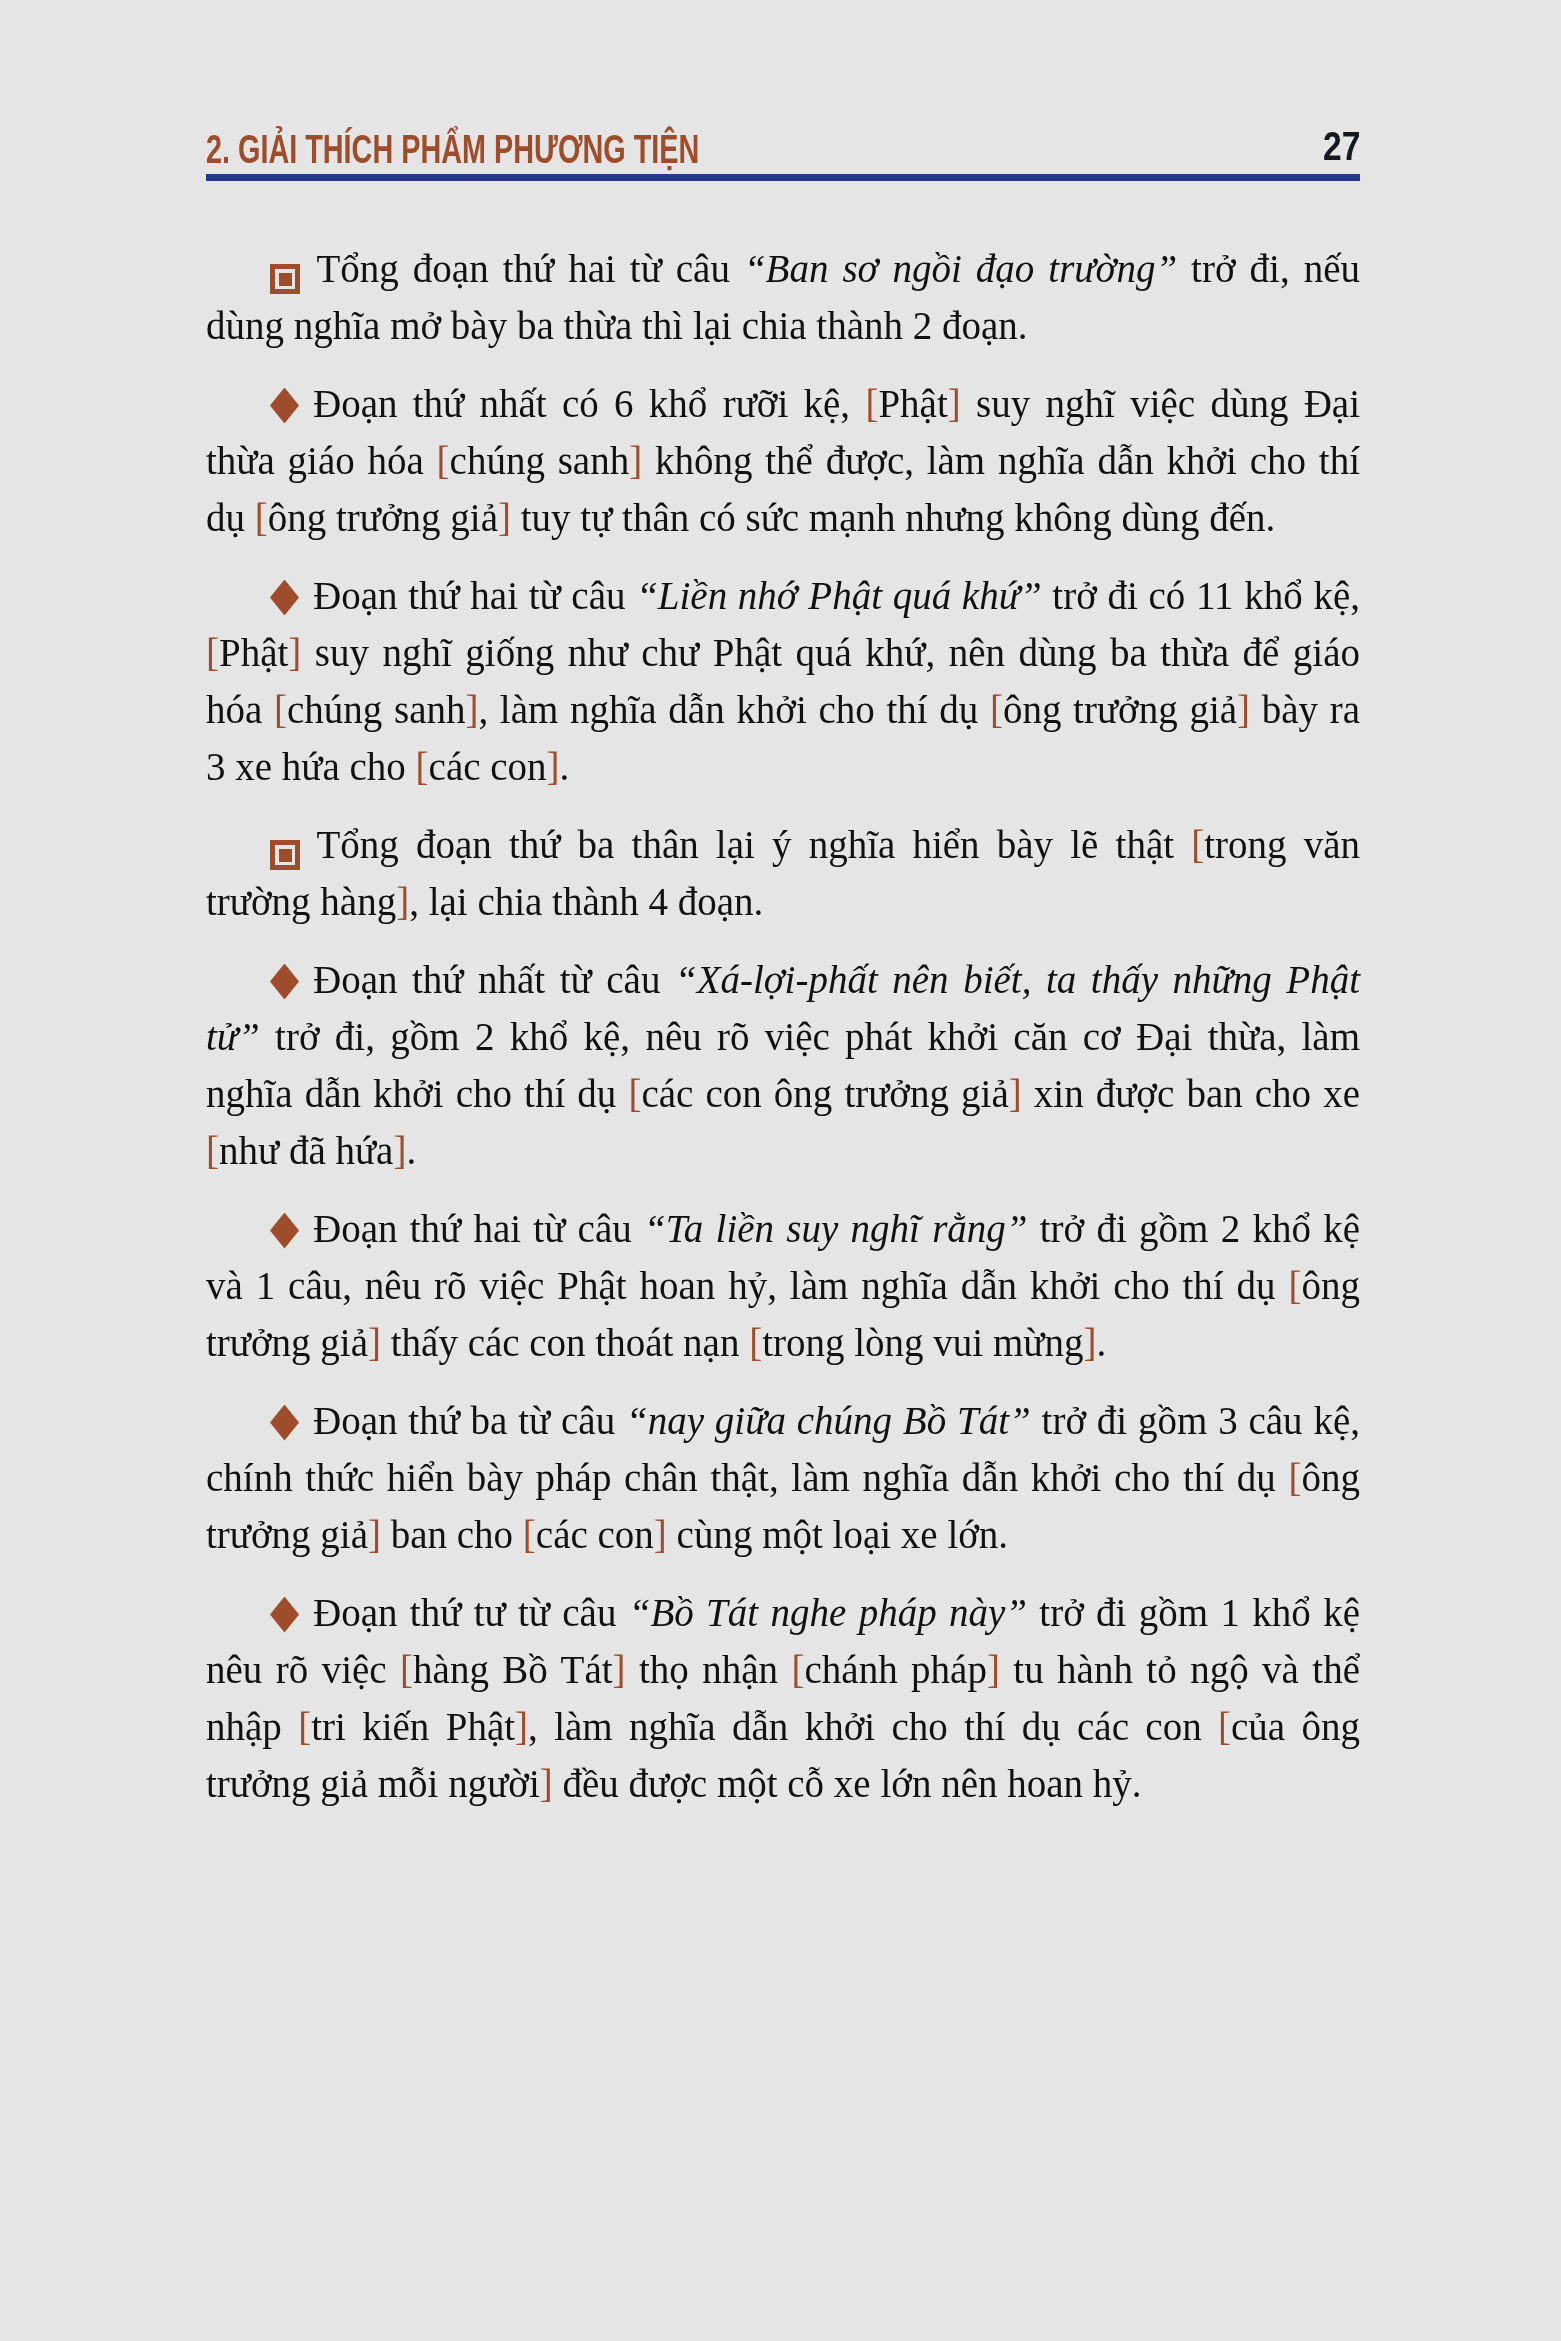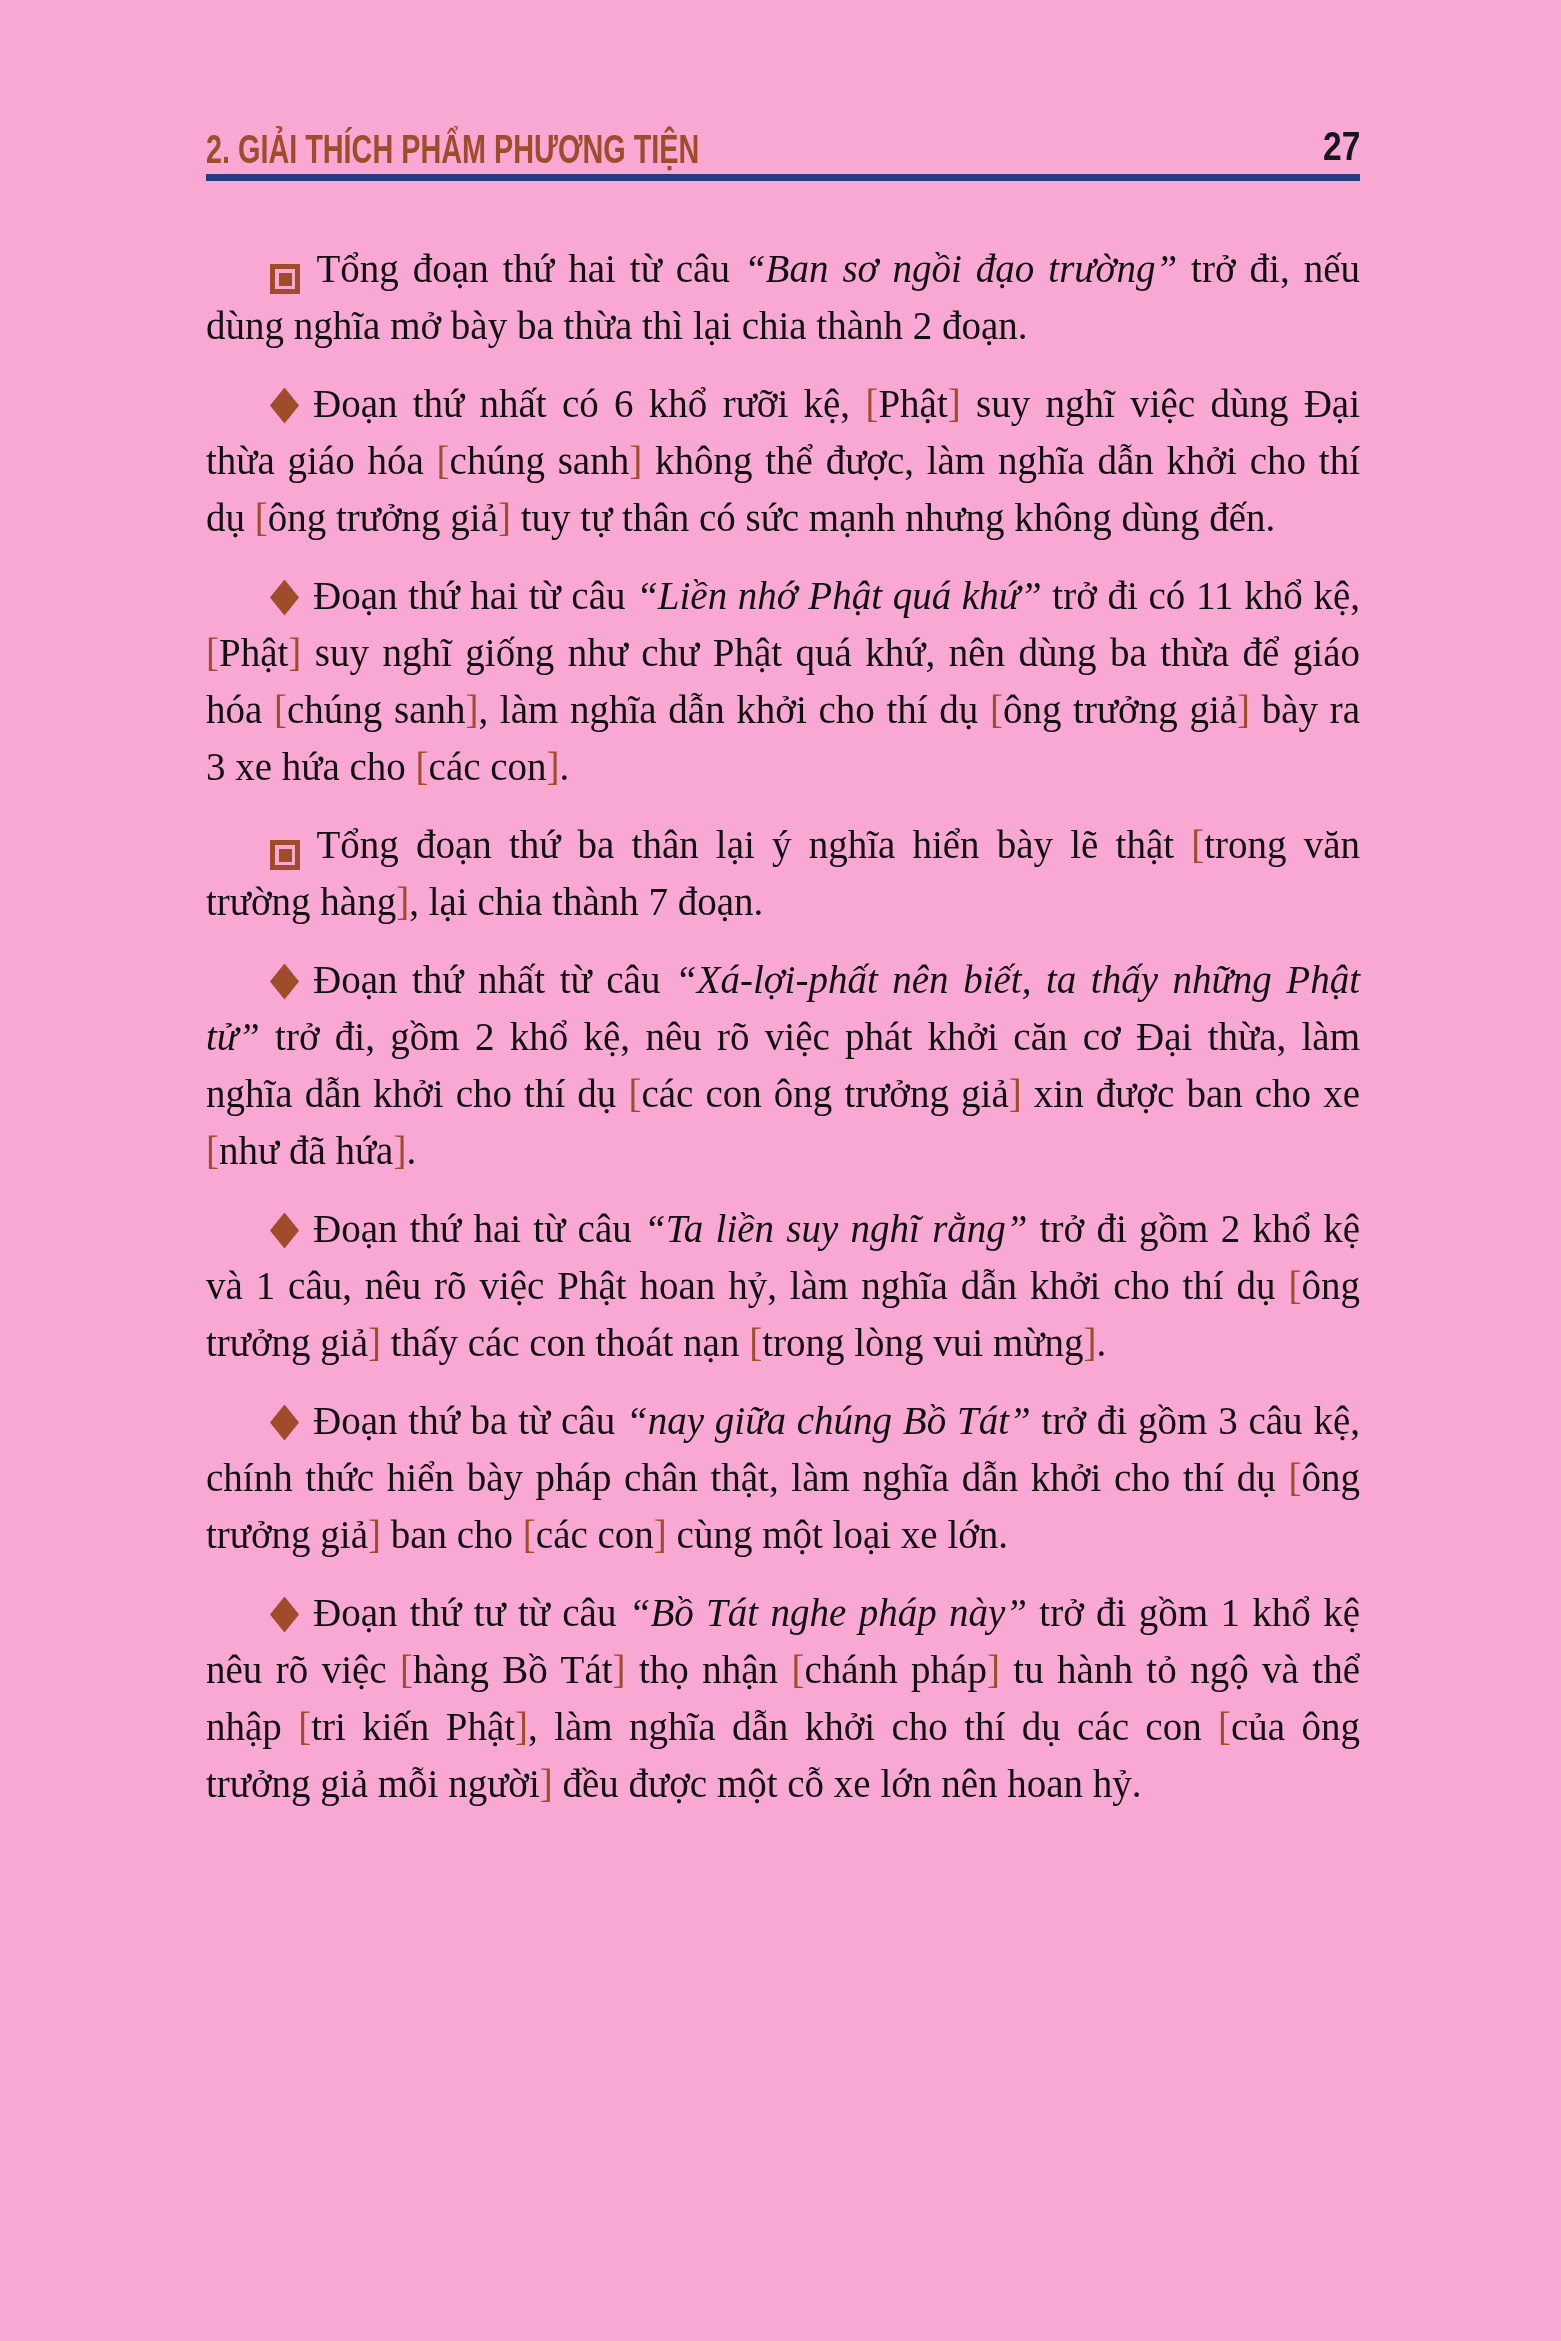--- a/index.html
+++ b/index.html
@@ -1,18 +1,18 @@
 <!DOCTYPE html>
 <html style="--accent: #9f4c2a; --rule: #253c80;font-size:14px"><head>
 <meta charset="utf-8">
 <style>
   html,body{margin:0;padding:0;background:#ffffff;}
   body{width:1561px;height:2342px;position:relative;overflow:hidden;
        font-family:"Liberation Serif","DejaVu Serif",serif;color:#111111;}
-  .page{position:absolute;inset:0;background:#f9a8d4;padding-left:33px;}
+  .page{position:absolute;inset:0;background:#e5e5e5;padding-left:33px;}
   .content{position:absolute;left:206px;top:0;width:1154px;}
 
   
   .header{padding-top:128px;}
   .header-row{position:relative;height:42px;line-height:42px;white-space:nowrap;}
   .running-title{display:inline-block;font-family:"Liberation Sans","DejaVu Sans",sans-serif;
        font-weight:700;font-size:40px;letter-spacing:0px;color:var(--accent,#9f4c2a);
        transform:scaleX(0.72);transform-origin:0 50%;}
   .page-number{position:absolute;right:0;top:-3.5px;font-family:"Liberation Sans","DejaVu Sans",sans-serif;
        font-weight:700;font-size:40px;color:#16181f;transform:scaleX(0.84);transform-origin:100% 50%;}
@@ -49,21 +49,21 @@
     </div>
 
     <div class="bodytext" id="paragraphs">
         <p class="para"><span class="marker marker-square">
             <span class="marker-square-inner"></span>
           </span><span class="run">Tổng đoạn thứ hai từ câu </span><em class="quote">“Ban sơ ngồi đạo trường”</em><span class="run"> trở đi, nếu dùng nghĩa mở bày ba thừa thì lại chia thành 2 đoạn.</span></p>
         <p class="para"><span class="marker marker-diamond"></span><span class="run">Đoạn thứ nhất có 6 khổ rưỡi kệ, </span><span class="bracketed"><span class="bk">[</span><span class="bk-inner">Phật</span><span class="bk">]</span></span><span class="run"> suy nghĩ việc dùng Đại thừa giáo hóa </span><span class="bracketed"><span class="bk">[</span><span class="bk-inner">chúng sanh</span><span class="bk">]</span></span><span class="run"> không thể được, làm nghĩa dẫn khởi cho thí dụ </span><span class="bracketed"><span class="bk">[</span><span class="bk-inner">ông trưởng giả</span><span class="bk">]</span></span><span class="run"> tuy tự thân có sức mạnh nhưng không dùng đến.</span></p>
         <p class="para"><span class="marker marker-diamond"></span><span class="run">Đoạn thứ hai từ câu </span><em class="quote">“Liền nhớ Phật quá khứ”</em><span class="run"> trở đi có 11 khổ kệ, </span><span class="bracketed"><span class="bk">[</span><span class="bk-inner">Phật</span><span class="bk">]</span></span><span class="run"> suy nghĩ giống như chư Phật quá khứ, nên dùng ba thừa để giáo hóa </span><span class="bracketed"><span class="bk">[</span><span class="bk-inner">chúng sanh</span><span class="bk">]</span></span><span class="run">, làm nghĩa dẫn khởi cho thí dụ </span><span class="bracketed"><span class="bk">[</span><span class="bk-inner">ông trưởng giả</span><span class="bk">]</span></span><span class="run"> bày ra 3 xe hứa cho </span><span class="bracketed"><span class="bk">[</span><span class="bk-inner">các con</span><span class="bk">]</span></span><span class="run">.</span></p>
         <p class="para"><span class="marker marker-square">
             <span class="marker-square-inner"></span>
-          </span><span class="run">Tổng đoạn thứ ba thân lại ý nghĩa hiển bày lẽ thật </span><span class="bracketed"><span class="bk">[</span><span class="bk-inner">trong văn trường hàng</span><span class="bk">]</span></span><span class="run">, lại chia thành 7 đoạn.</span></p>
+          </span><span class="run">Tổng đoạn thứ ba thân lại ý nghĩa hiển bày lẽ thật </span><span class="bracketed"><span class="bk">[</span><span class="bk-inner">trong văn trường hàng</span><span class="bk">]</span></span><span class="run">, lại chia thành 4 đoạn.</span></p>
         <p class="para"><span class="marker marker-diamond"></span><span class="run">Đoạn thứ nhất từ câu </span><em class="quote">“Xá-lợi-phất nên biết, ta thấy những Phật tử”</em><span class="run"> trở đi, gồm 2 khổ kệ, nêu rõ việc phát khởi căn cơ Đại thừa, làm nghĩa dẫn khởi cho thí dụ </span><span class="bracketed"><span class="bk">[</span><span class="bk-inner">các con ông trưởng giả</span><span class="bk">]</span></span><span class="run"> xin được ban cho xe </span><span class="bracketed"><span class="bk">[</span><span class="bk-inner">như đã hứa</span><span class="bk">]</span></span><span class="run">.</span></p>
         <p class="para"><span class="marker marker-diamond"></span><span class="run">Đoạn thứ hai từ câu </span><em class="quote">“Ta liền suy nghĩ rằng”</em><span class="run"> trở đi gồm 2 khổ kệ và 1 câu, nêu rõ việc Phật hoan hỷ, làm nghĩa dẫn khởi cho thí dụ </span><span class="bracketed"><span class="bk">[</span><span class="bk-inner">ông trưởng giả</span><span class="bk">]</span></span><span class="run"> thấy các con thoát nạn </span><span class="bracketed"><span class="bk">[</span><span class="bk-inner">trong lòng vui mừng</span><span class="bk">]</span></span><span class="run">.</span></p>
         <p class="para"><span class="marker marker-diamond"></span><span class="run">Đoạn thứ ba từ câu </span><em class="quote">“nay giữa chúng Bồ Tát”</em><span class="run"> trở đi gồm 3 câu kệ, chính thức hiển bày pháp chân thật, làm nghĩa dẫn khởi cho thí dụ </span><span class="bracketed"><span class="bk">[</span><span class="bk-inner">ông trưởng giả</span><span class="bk">]</span></span><span class="run"> ban cho </span><span class="bracketed"><span class="bk">[</span><span class="bk-inner">các con</span><span class="bk">]</span></span><span class="run"> cùng một loại xe lớn.</span></p>
         <p class="para"><span class="marker marker-diamond"></span><span class="run">Đoạn thứ tư từ câu </span><em class="quote">“Bồ Tát nghe pháp này”</em><span class="run"> trở đi gồm 1 khổ kệ nêu rõ việc </span><span class="bracketed"><span class="bk">[</span><span class="bk-inner">hàng Bồ Tát</span><span class="bk">]</span></span><span class="run"> thọ nhận </span><span class="bracketed"><span class="bk">[</span><span class="bk-inner">chánh pháp</span><span class="bk">]</span></span><span class="run"> tu hành tỏ ngộ và thể nhập </span><span class="bracketed"><span class="bk">[</span><span class="bk-inner">tri kiến Phật</span><span class="bk">]</span></span><span class="run">, làm nghĩa dẫn khởi cho thí dụ các con </span><span class="bracketed"><span class="bk">[</span><span class="bk-inner">của ông trưởng giả mỗi người</span><span class="bk">]</span></span><span class="run"> đều được một cỗ xe lớn nên hoan hỷ.</span></p>
       </div>
 
   </div>
 </div>
 
 

